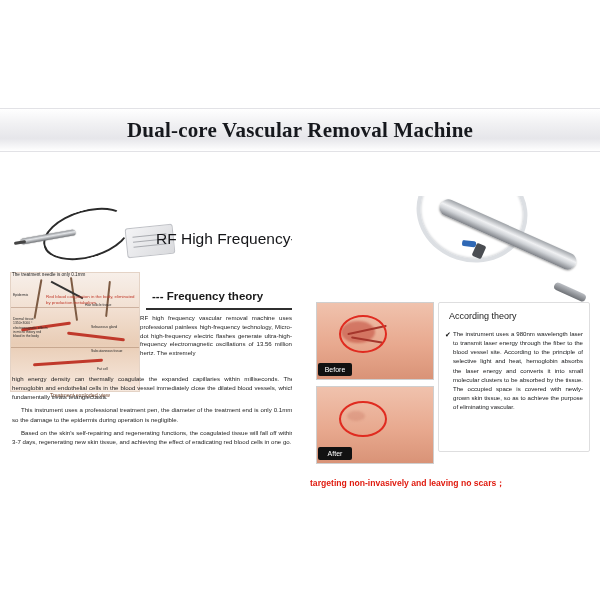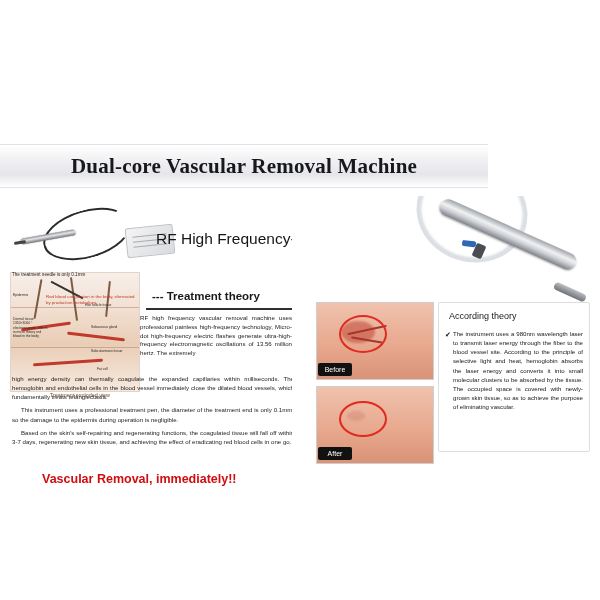--- a/index.html
+++ b/index.html
@@ -19,29 +19,28 @@
     left: 0; top: 0;
     width: 600px;
     height: 600px;
     background: #ffffff;
   }
 
   
   .title-band {
     position: absolute;
     left: 0; top: 108px;
-    width: 488px;
+    width: 600px;
     height: 42px;
     background: linear-gradient(to bottom, #ffffff 0%, #f1f1f3 35%, #e6e6ea 70%, #ffffff 100%);
     border-top: 1px solid #e2e2e6;
     border-bottom: 1px solid #e2e2e6;
     display: flex;
     align-items: center;
     justify-content: center;
-    margin-top: 36px;
   }
   .title-band .title {
     font-family: "Liberation Serif", serif;
     font-weight: bold;
     font-size: 21px;
     color: #16181d;
     letter-spacing: 0.2px;
     white-space: nowrap;
   }
 
@@ -416,32 +415,31 @@
       <div class="skin-label" style="left:74px; top:30px;">Hair follicle tissue</div>
       <div class="skin-label" style="left:80px; top:52px;">Sebaceous gland</div>
       <div class="skin-label" style="left:80px; top:76px;">Subcutaneous tissue</div>
       <div class="skin-label" style="left:86px; top:94px;">Fat cell</div>
     </div>
 
     <div class="cap-top">The treatment needle is only 0.1mm</div>
     <div class="cap-red">Red blood coagulation in the body, eliminated by production metabolism</div>
     <div class="cap-bottom">Treatment exploded view</div>
 
-    <div class="tt-heading">--- Treatment theory</div>
+    <div class="tt-heading">--- Frequency theory</div>
     <div class="tt-underline"></div>
 
     <div class="left-body">RF high frequency vascular removal machine uses professional painless high-frequency technology, Micro-dot high-frequency electric flashes generate ultra-high-frequency electromagnetic oscillations of 13.56 million hertz. The extremely</div>
 
     <div class="left-body2">
       <p style="text-indent:0;">high energy density can thermally coagulate the expanded capillaries within milliseconds. The hemoglobin and endothelial cells in the blood vessel immediately close the dilated blood vessels, which fundamentally treats telangiectasia.</p>
       <p>This instrument uses a professional treatment pen, the diameter of the treatment end is only 0.1mm, so the damage to the epidermis during operation is negligible.</p>
       <p>Based on the skin's self-repairing and regenerating functions, the coagulated tissue will fall off within 3-7 days, regenerating new skin tissue, and achieving the effect of eradicating red blood cells in one go.</p>
     </div>
 
-    <div class="left-slogan">Vascular Removal, immediately!!</div>
   </div>
 
   <div class="divider-v"></div>
 
   <div class="right-panel">
 
     <div class="fiber-loop"></div>
     <div class="handpiece"></div>
     <div class="handpiece-band"></div>
     <div class="handpiece-tip"></div>
@@ -461,15 +459,16 @@
       </div>
       <div class="ba-tag t-after">After</div>
     </div>
 
     <div class="theory-card">
       <div class="tc-title">According theory</div>
       <div class="tc-check">✔</div>
       <div class="tc-body">The instrument uses a 980nm wavelength laser to transmit laser energy through the fiber to the blood vessel site. According to the principle of selective light and heat, hemoglobin absorbs the laser energy and converts it into small molecular clusters to be absorbed by the tissue. The occupied space is covered with newly-grown skin tissue, so as to achieve the purpose of eliminating vascular.</div>
     </div>
 
+    <div class="red-slogan l2">targeting non-invasively and leaving no scars；</div>
   </div>
 
 </div>
 
 </body></html>

